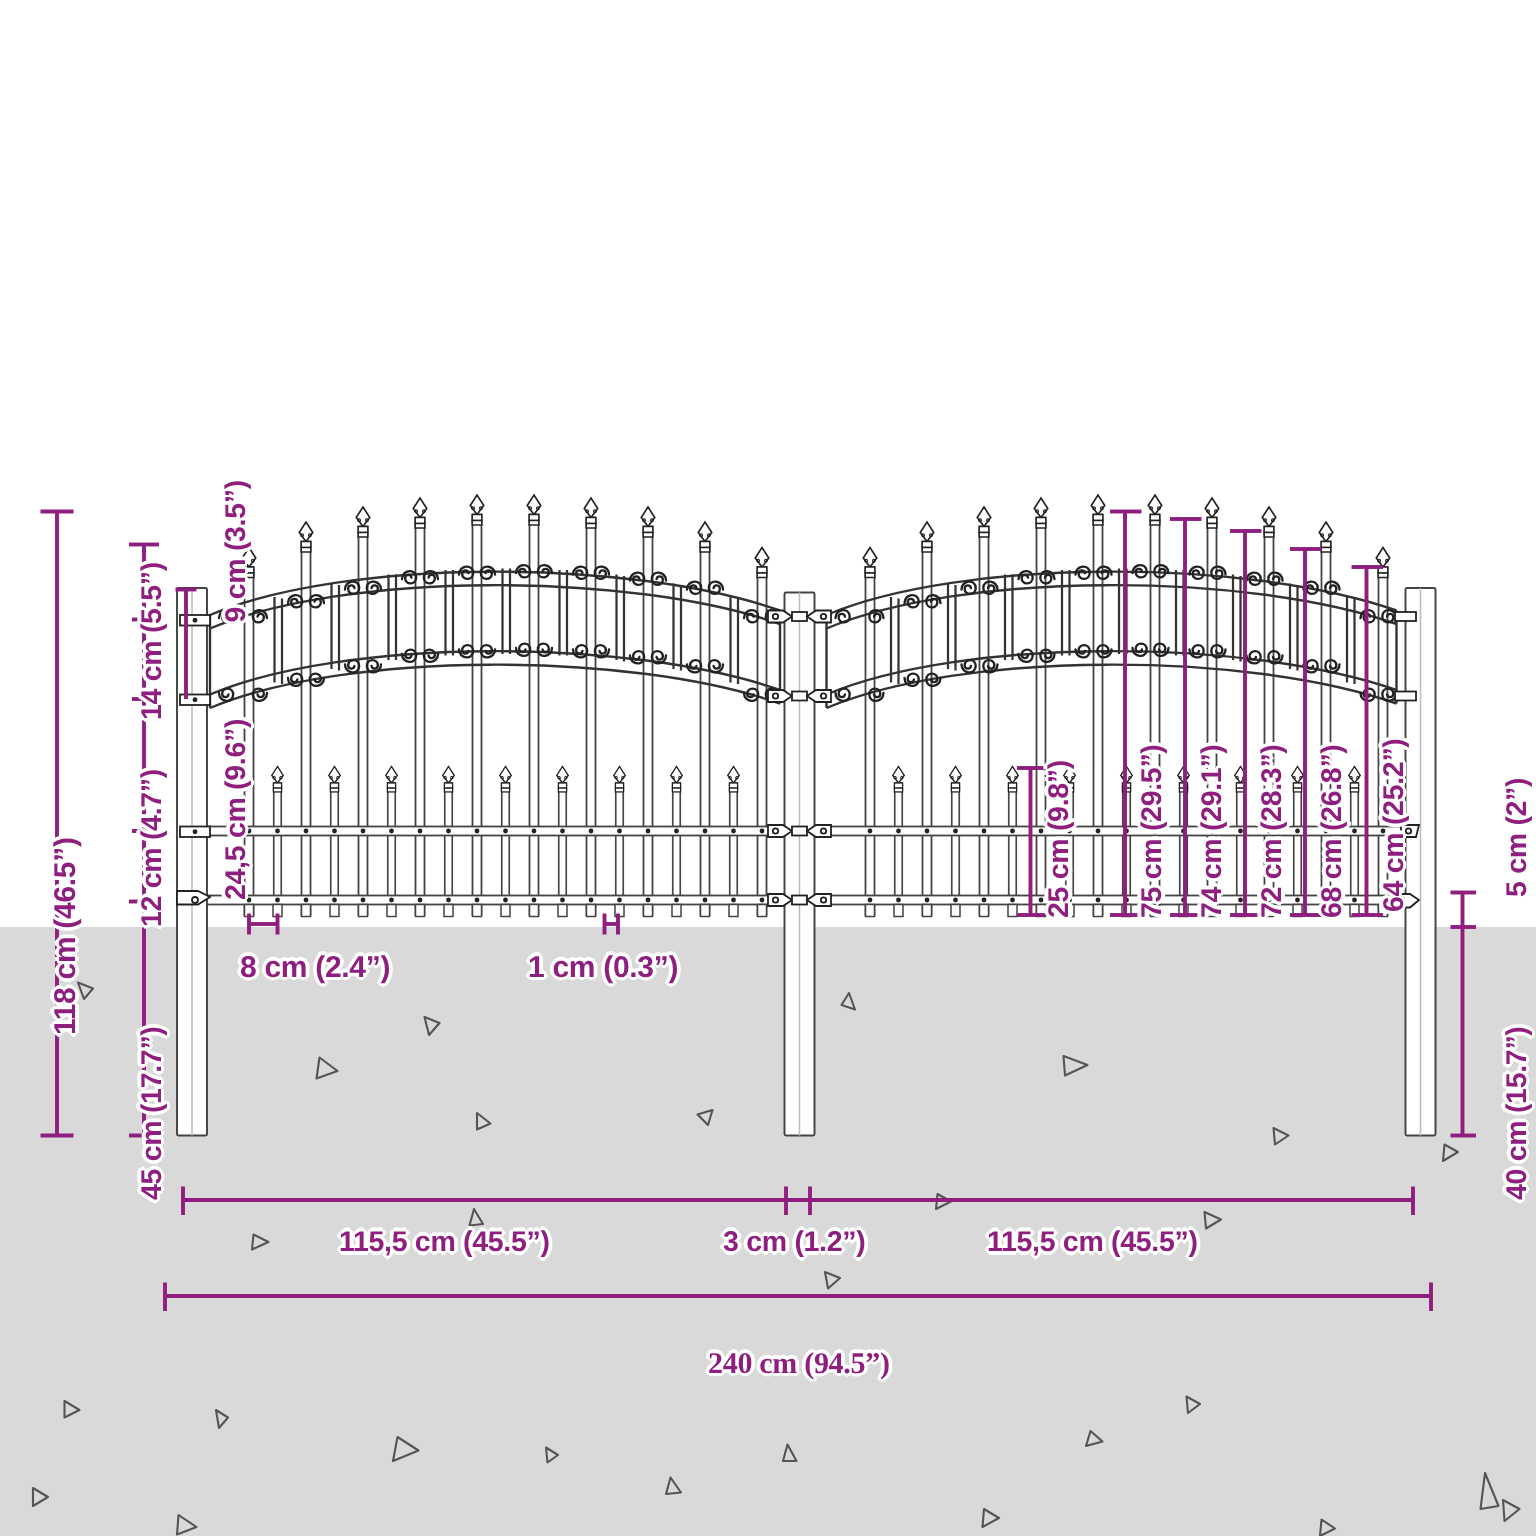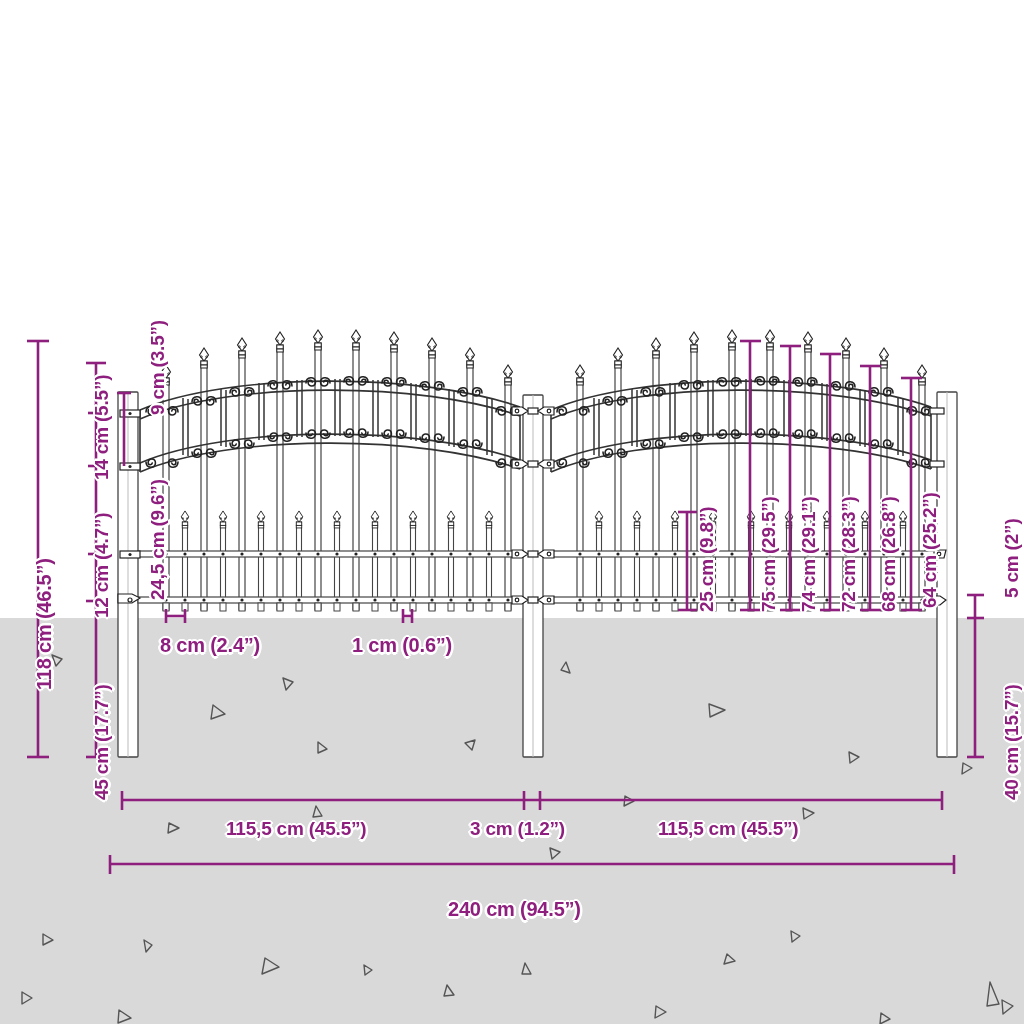--- a/index.html
+++ b/index.html
@@ -855,23 +855,23 @@
   <div class="dim vert f19" style="left:919px; top:608px;">64 cm (25.2”)</div>
 
   <div class="dim vert f19" style="left:696px; top:612px;">25 cm (9.8”)</div>
 
   <div class="dim vert f19" style="left:1001px; top:598px;">5 cm (2”)</div>
 
   <div class="dim vert f19" style="left:1001px; top:800px;">40 cm (15.7”)</div>
 
   <div class="dim f20" style="left:160px; top:634px;">8 cm (2.4”)</div>
 
-  <div class="dim f20" style="left:352px; top:634px;">1 cm (0.6”)</div>
+  <div class="dim f20" style="left:352px; top:634px;">1 cm (0.3”)</div>
 
   <div class="dim f19" style="left:226px; top:818px;">115,5 cm (45.5”)</div>
 
-  <div class="dim f19" style="left:470px; top:818px;">3 cm (1.2”)</div>
+  <div class="dim f19" style="left:482px; top:818px;">3 cm (1.2”)</div>
 
   <div class="dim f19" style="left:658px; top:818px;">115,5 cm (45.5”)</div>
 
-  <div class="dim f20" style="left:448px; top:898px;">240 cm (94.5”)</div>
+  <div class="dim f20" style="left:472px; top:898px;font-family:Liberation Serif, serif;">240 cm (94.5”)</div>
 
 </div>
 
 </body></html>

